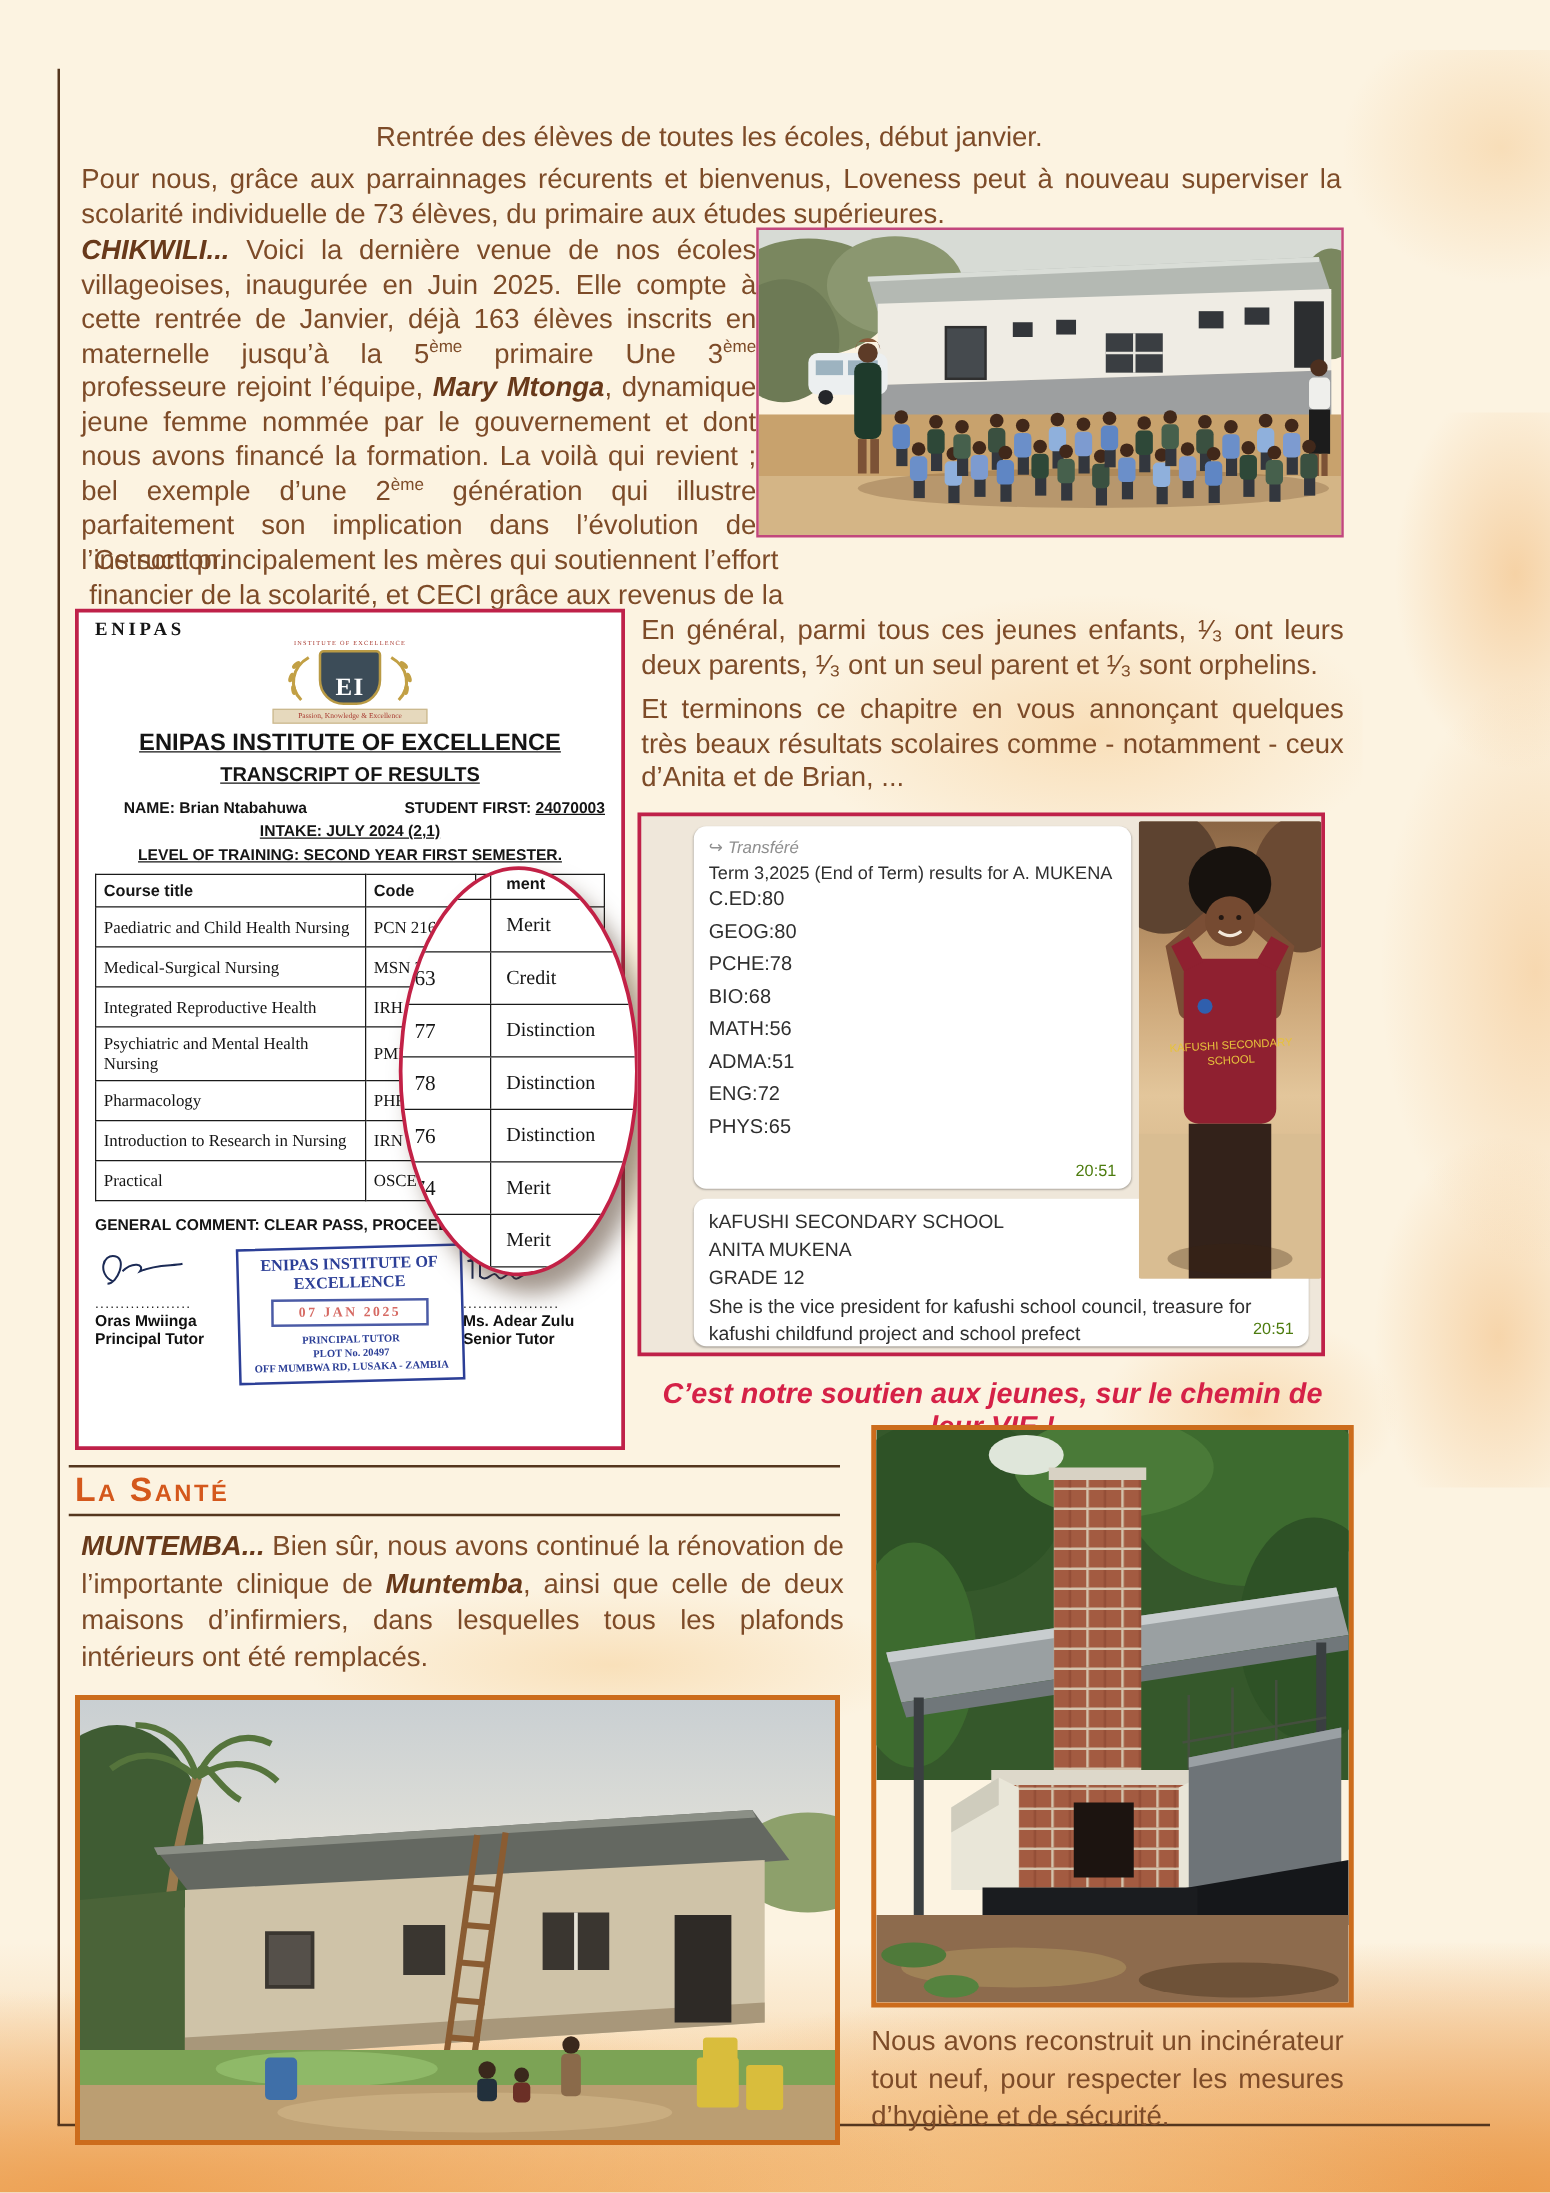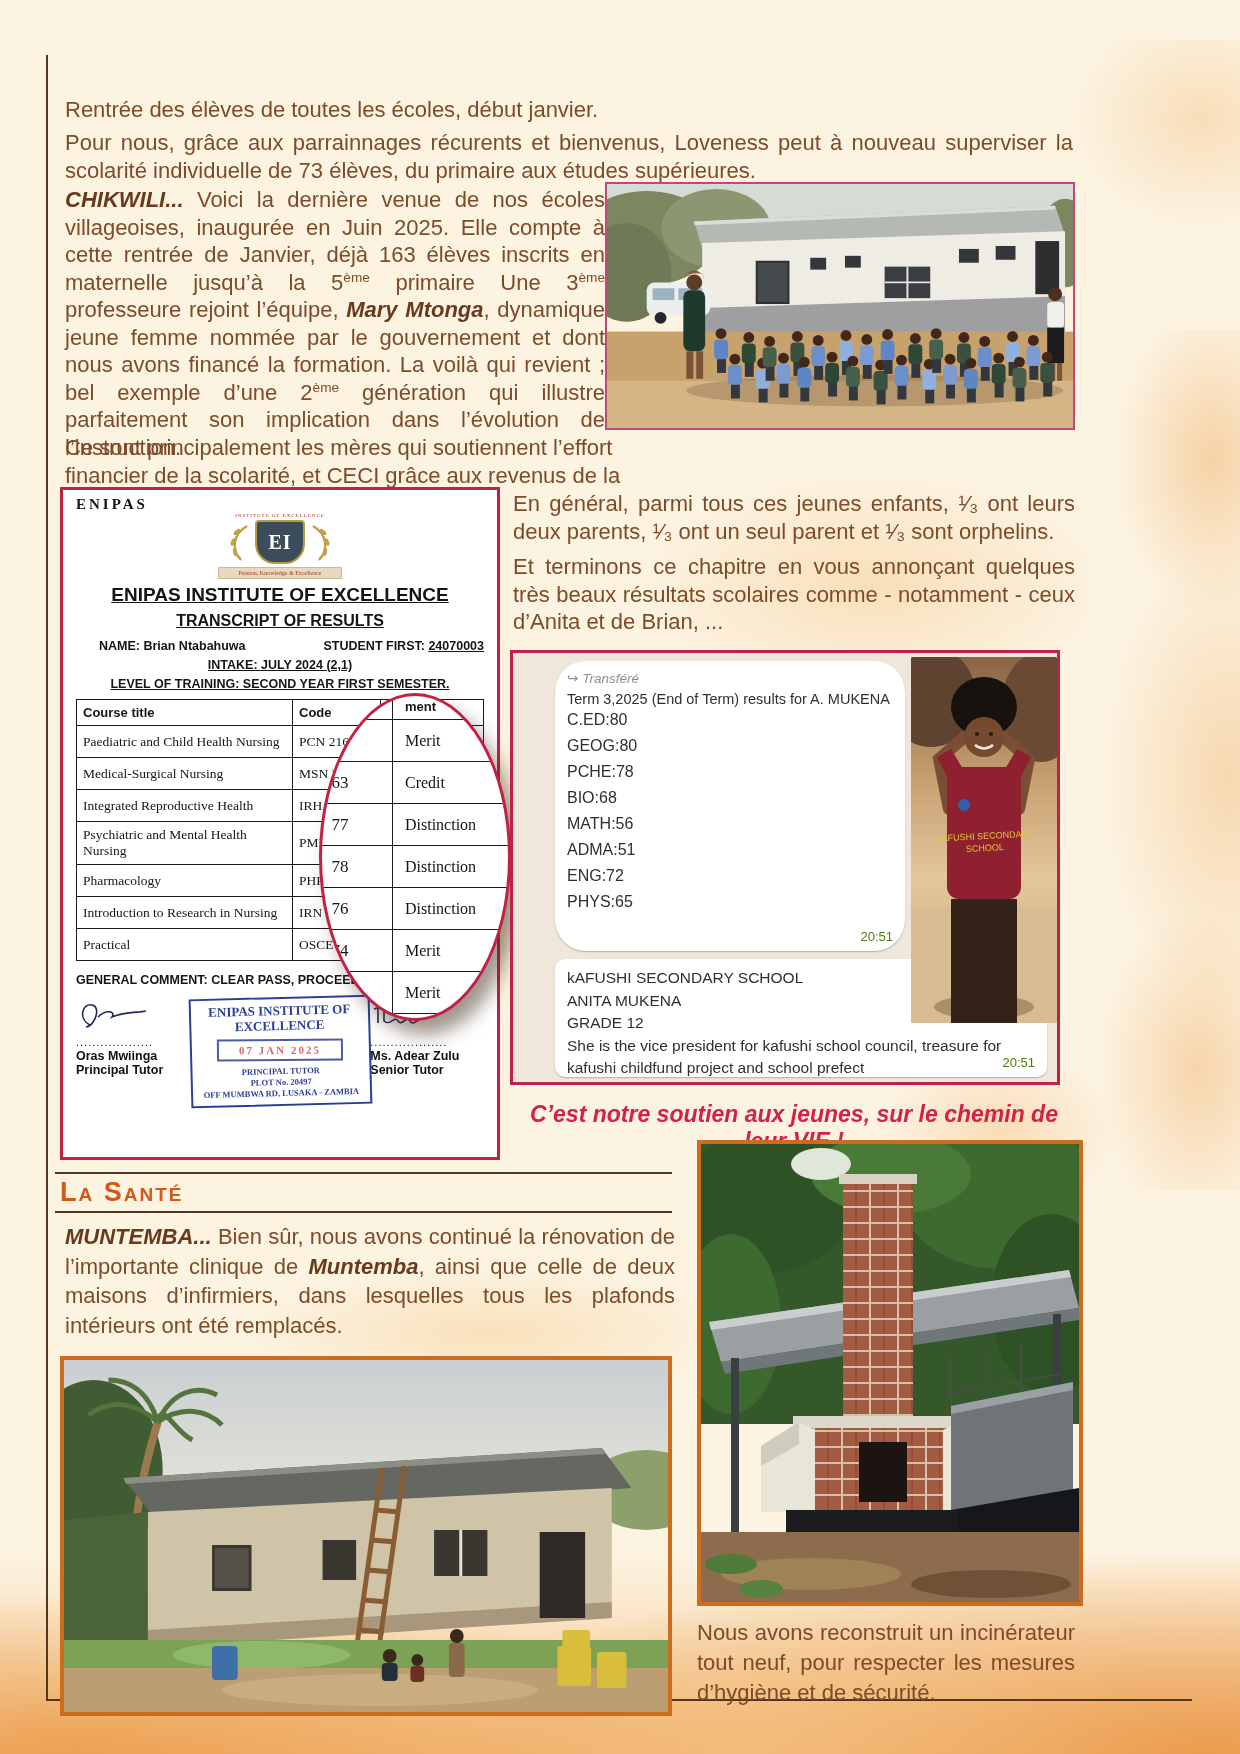--- a/index.html
+++ b/index.html
@@ -26,42 +26,42 @@
                radial-gradient(85% 140% at 96% 100%,rgba(234,152,72,.9),rgba(234,152,72,0) 72%),
                linear-gradient(to bottom,rgba(246,205,150,0),rgba(243,186,118,.5) 70%,rgba(240,172,92,.7));}
   
   .vrule{left:46px;top:55px;width:2px;height:1645px;background:#54361e;z-index:1;}
   .brule{left:46px;top:1699px;width:1146px;height:2px;background:#54361e;z-index:1;}
   .sect{z-index:2;}
   .sect .rule{height:2px;background:#54361e;}
   .sect .sect-title{margin:3px 0 3px 5px;font-size:27px;font-weight:bold;color:#d4581c;
     font-variant:small-caps;letter-spacing:2px;}
   
-  .bodytxt{font-size:22px;line-height:27.5px;color:#7d4b28;z-index:2;}
+  .bodytxt{font-size:22px;line-height:27.5px;color:#7d4b28;z-index:2;text-align:center;}
   .just{text-align:justify;}
   .lead{font-weight:bold;font-style:italic;color:#68391a;}
   .bname{font-weight:bold;font-style:italic;color:#68391a;}
   .sup{vertical-align:super;font-size:0.62em;line-height:0;}
   .tagline{font-size:23px;font-weight:bold;font-style:italic;color:#d52147;text-align:center;z-index:2;}
   
   .photo{z-index:2;overflow:hidden;}
   .photo svg{display:block;width:100%;height:100%;}
   .photo-school{top:182px;left:605px;width:470px;height:248px;border:2px solid #c2477d;}
   .photo-clinic{top:1356px;left:60px;width:612px;height:360px;border:4px solid #cc6c1c;z-index:3;}
   .photo-incin{width:378px;height:458px;border:4px solid #cc6c1c;}
   .health-right{top:1140px;left:697px;width:378px;z-index:2;}
   
   .tr-box{top:487px;left:60px;width:440px;height:673px;background:#fff;border:3px solid #bf2149;
     font-family:"Liberation Serif","DejaVu Serif",serif;color:#151515;z-index:2;}
   .tr-pad{position:relative;height:100%;padding:6px 13px;box-sizing:border-box;}
   .logo-top{font-weight:bold;font-size:15px;letter-spacing:3px;text-align:left;}
   .logo-sub{font-size:5px;color:#a83a30;text-align:center;letter-spacing:1px;}
   .logo-shield-row{display:flex;justify-content:center;align-items:center;gap:4px;margin-top:2px;}
   .logo-shield{width:46px;height:40px;background:#3c4c58;border:2px solid #b99a45;
-    border-radius:4px 4px 20px 20px;color:#fff;display:flex;align-items:center;justify-content:center;
+    border-radius:4px 4px 20px 20px;color:#fff;display:flex;align-items:flex-end;justify-content:center;
     font-size:20px;font-weight:bold;letter-spacing:1px;}
   .logo-banner{margin:3px auto 0;width:122px;background:#e6d9bd;color:#a83a30;font-size:6px;
     text-align:center;padding:2px 0;border:1px solid #cbb98f;}
   .tr-title{font-family:"Liberation Sans",sans-serif;font-weight:bold;font-size:19px;text-align:center;
     text-decoration:underline;margin-top:5px;}
   .tr-sub{font-family:"Liberation Sans",sans-serif;font-weight:bold;font-size:16px;text-align:center;
     text-decoration:underline;margin-top:6px;}
   .tr-meta-row{display:flex;justify-content:space-between;margin-top:9px;
     font-family:"Liberation Sans",sans-serif;font-weight:bold;font-size:12.5px;padding-left:23px;}
   .u{text-decoration:underline;}
@@ -95,21 +95,21 @@
   .mag-mark{width:104px;text-align:center;font-size:17px;display:flex;align-items:center;justify-content:center;}
   .mag-grade{flex:1;border-left:1.6px solid #1a1a1a;padding-left:12px;font-size:16px;display:flex;align-items:center;}
   .mag-headtxt{font-weight:bold;font-size:13px;font-family:"Liberation Sans",sans-serif;}
   
   .p-tiers{top:490px;left:513px;width:562px;}
   .p-terminons{top:553px;left:513px;width:562px;}
   
   .wa-box{top:650px;left:510px;width:550px;height:435px;border:3px solid #bf2149;background:#efe7da;z-index:2;}
   .wa-bubble{position:absolute;background:#fff;border-radius:10px;box-shadow:0 1px 1.5px rgba(0,0,0,.25);
     color:#2f2f2f;font-size:16px;}
-  .wa-b1{left:42px;top:8px;width:350px;height:290px;padding:9px 12px;box-sizing:border-box;border-radius:31px;}
+  .wa-b1{left:42px;top:8px;width:350px;height:290px;padding:9px 12px;box-sizing:border-box;}
   .wa-b2{left:42px;top:306px;width:492px;height:118px;padding:8px 12px;box-sizing:border-box;}
   .wa-fwd{color:#8f8f8f;font-style:italic;font-size:13.5px;}
   .wa-fwd .ficon{font-style:normal;margin-right:4px;}
   .wa-title{font-size:14.5px;margin-top:5px;white-space:nowrap;overflow:hidden;}
   .wa-mark{line-height:26px;font-size:16px;}
   .wa-time{position:absolute;right:12px;bottom:7px;color:#4d7c0f;font-size:13px;}
   .wa-line{line-height:22.5px;font-size:15.5px;}
   .wa-photo{position:absolute;left:398px;top:4px;width:146px;height:366px;z-index:3;overflow:hidden;
     border-radius:2px;}
   .wa-photo svg{display:block;width:100%;height:100%;}

